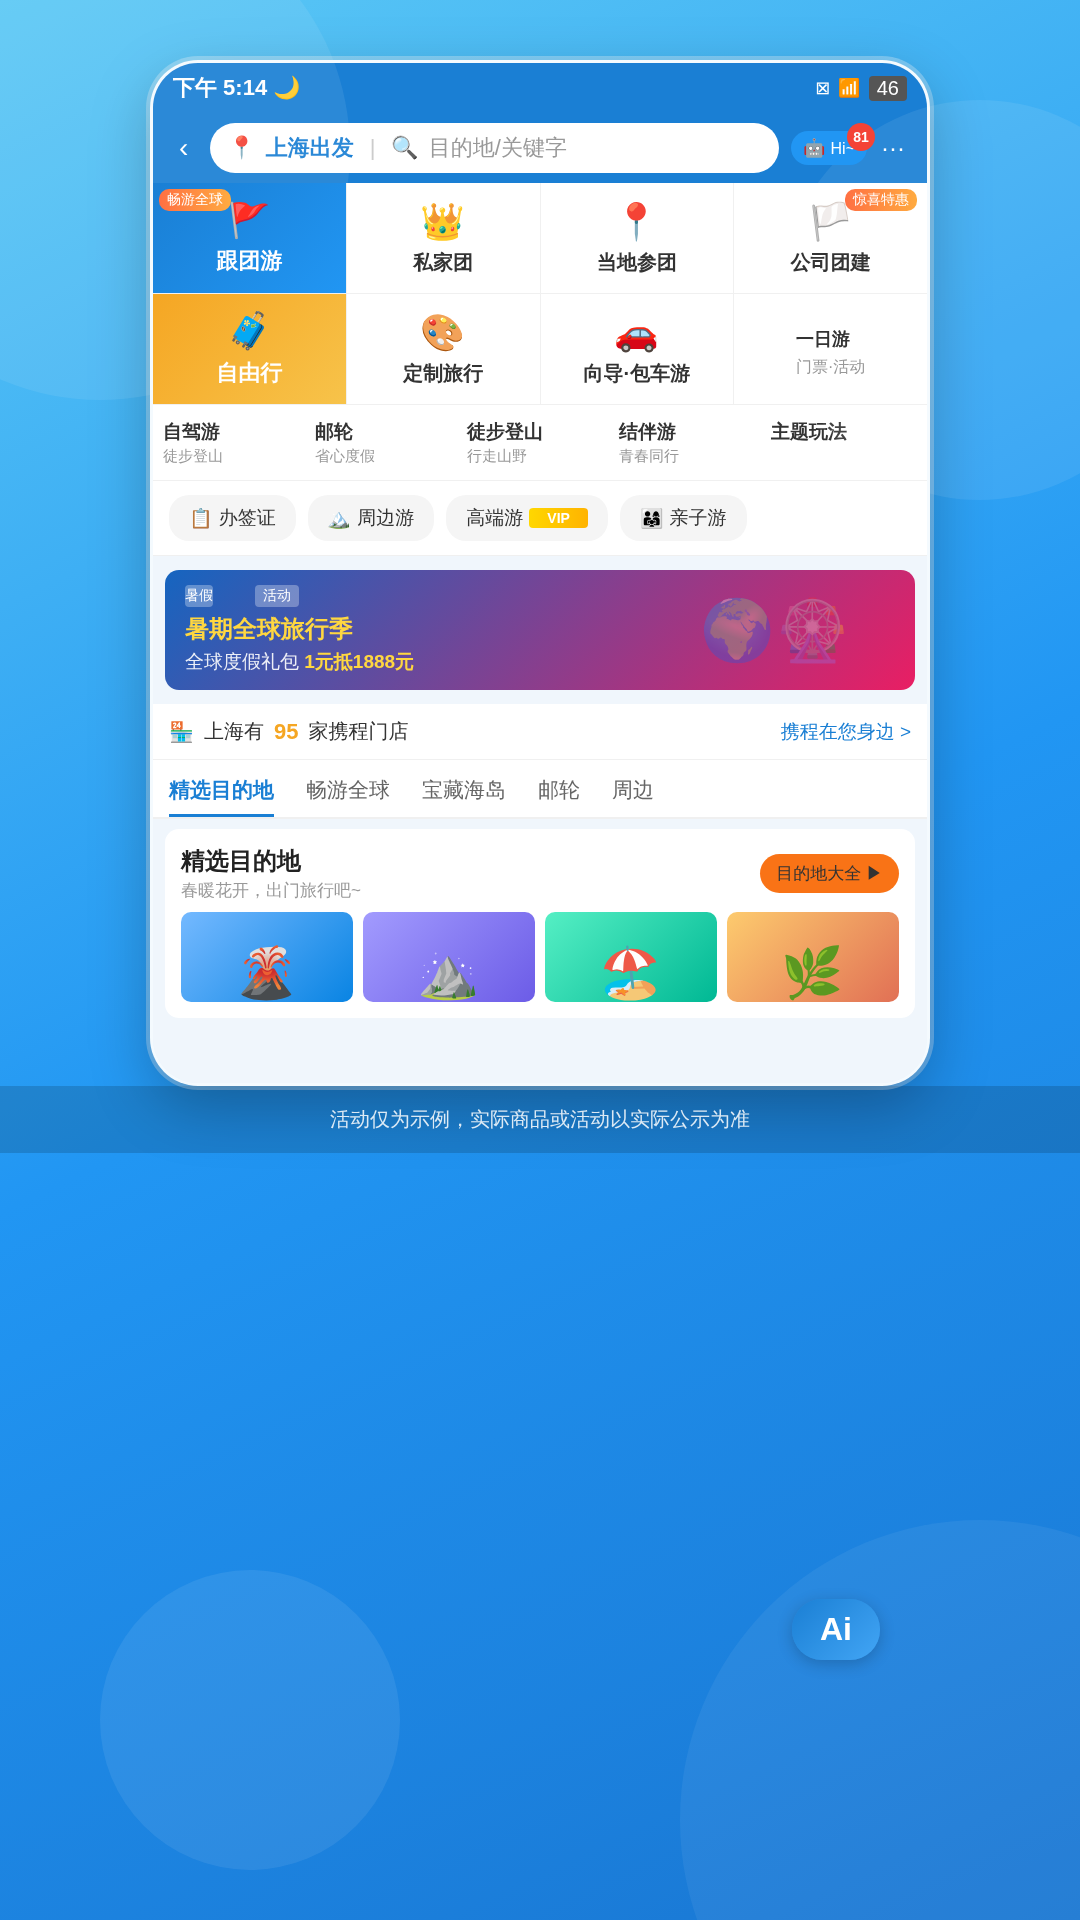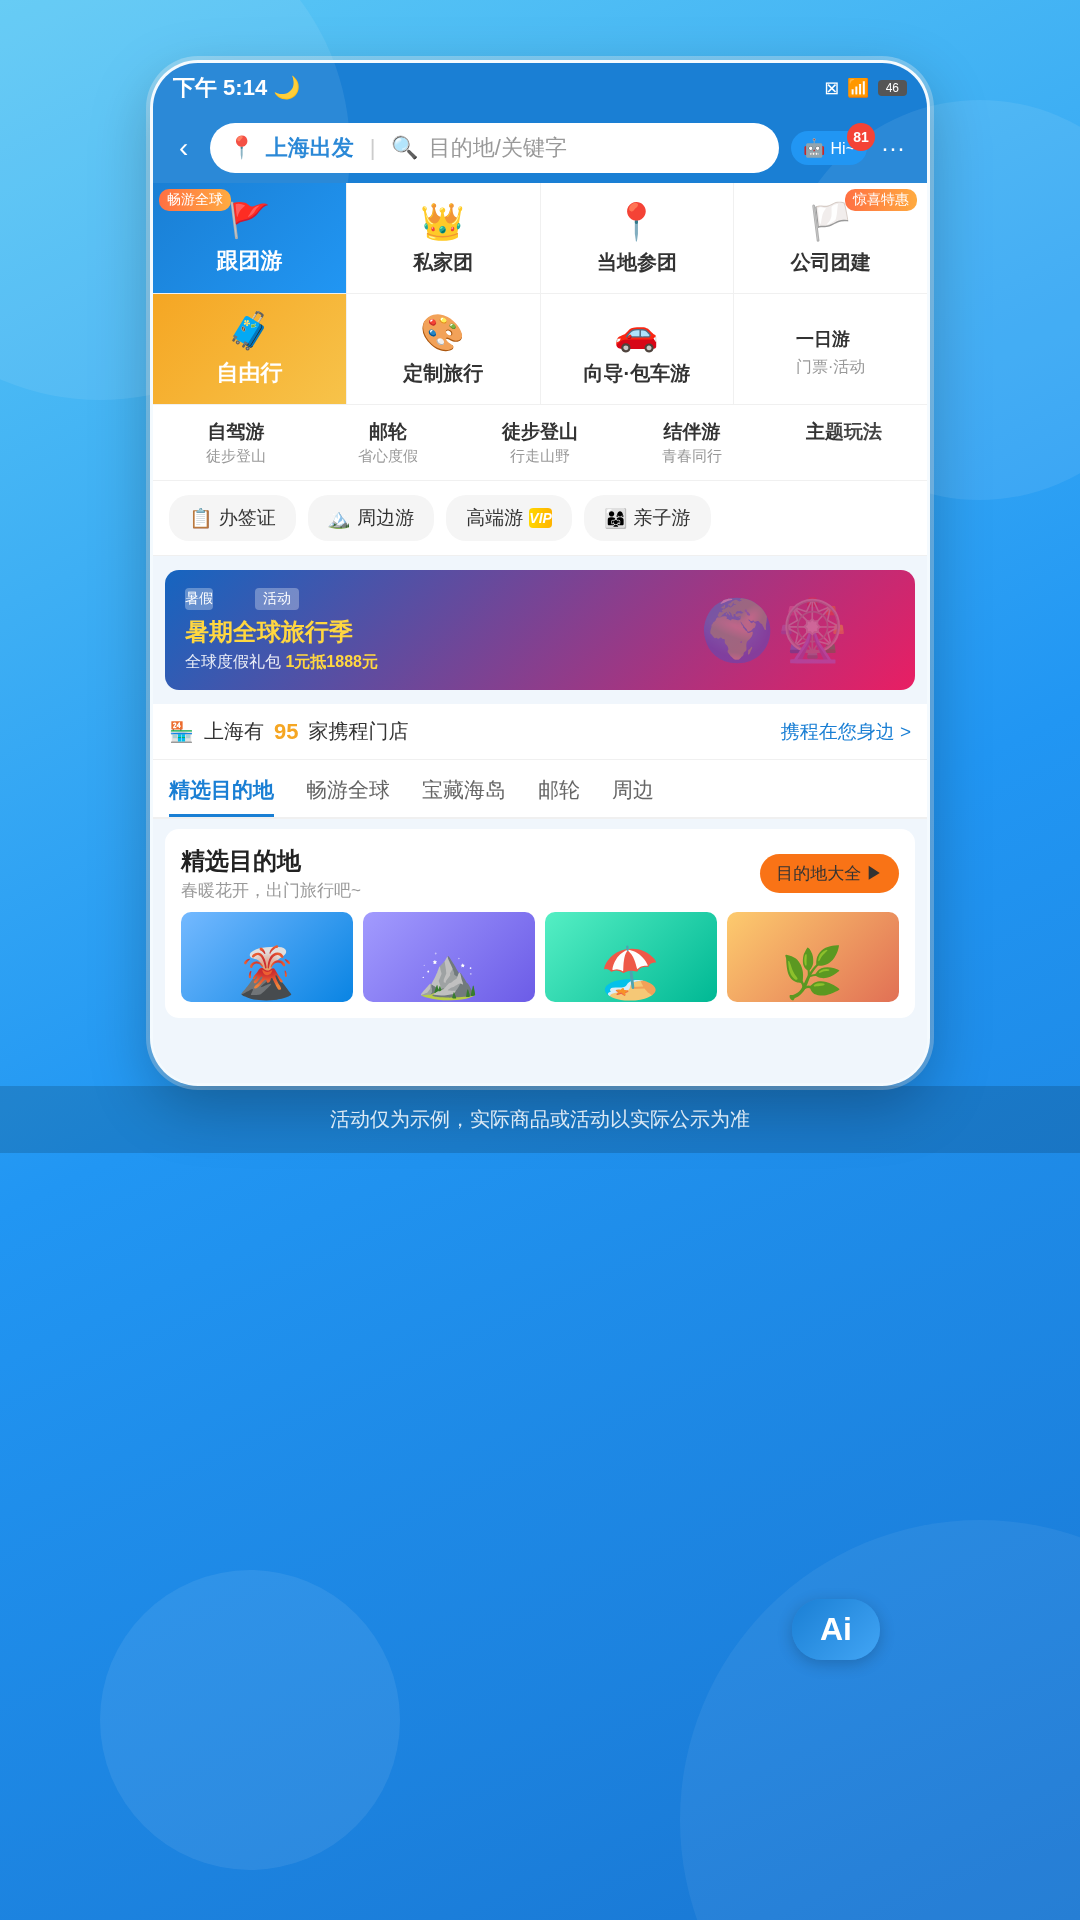--- a/index.html
+++ b/index.html
@@ -207,21 +207,20 @@
       background: #fff;
       display: flex;
       padding: 14px 10px;
       gap: 6px;
       border-bottom: 1px solid #f0f0f0;
       flex-wrap: wrap;
     }
     .sub-cat-item {
       display: flex;
       flex-direction: column;
-      align-items: center;
       flex: 1;
       cursor: pointer;
       min-width: 100px;
     }
     .sub-cat-label { font-size: 19px; font-weight: 600; color: #333; }
     .sub-cat-sub { font-size: 15px; color: #999; margin-top: 2px; }
 
     
     .service-tags {
       background: #fff;
@@ -239,24 +238,23 @@
       color: #333;
       cursor: pointer;
       display: flex;
       align-items: center;
       gap: 6px;
     }
     .vip-badge {
       background: linear-gradient(90deg, #ffd700, #ffb300);
       color: #fff;
       font-size: 14px;
-      padding: 2px 0;
+      padding: 2px 18px;
       border-radius: 4px;
       font-weight: 700;
-      font-style: italic;
     }
 
     
     .promo-banner {
       margin: 14px 12px;
       border-radius: 14px;
       background: linear-gradient(135deg, #1565c0, #e91e63);
       overflow: hidden;
       height: 120px;
       display: flex;
@@ -409,21 +407,21 @@
     <div class="phone-mockup">
 
       <div class="status-bar">
         <span class="status-time">
           <span>下午 5:14</span>
           <span> 🌙</span>
         </span>
         <div class="status-icons">
           <span>⊠</span>
           <span>📶</span>
-          <span style="background:#555;border-radius:4px;padding:1px 8px;font-size:12px;">46</span>
+          <span style="background:#555;border-radius:4px;padding:1px 8px;font-size:20px;">46</span>
         </div>
       </div>
 
       <div class="nav-bar">
         <div class="nav-back">‹</div>
         <div class="search-bar">
           <span style="color:#1a7fd4;">📍</span>
           <span class="search-departure">上海出发</span>
           <span class="search-divider">|</span>
           <span style="color:#999;">🔍</span>
@@ -531,21 +529,21 @@
           </div>
         </div>
 
         <div class="promo-banner">
           <div class="banner-text-area">
             <div style="display:flex;gap:6px;margin-bottom:6px;">
               <span style="background:rgba(255,255,255,0.3);color:#fff;font-size:14px;padding:2px 0;border-radius:4px;">暑假</span>
               <span style="background:rgba(255,255,255,0.3);color:#fff;font-size:14px;padding:2px 8px;border-radius:4px;margin-left:36px;">活动</span>
             </div>
             <div class="banner-title">暑期全球旅行季</div>
-            <div style="font-size:16px;color:rgba(255,255,255,0.9);">
+            <div style="font-size:19px;color:rgba(255,255,255,0.9);">
               <span>全球度假礼包</span>
               <span class="banner-highlight">1元抵1888元</span>
             </div>
           </div>
           <div class="banner-art">🌍🎡</div>
         </div>
 
         <div class="store-info">
           <div class="store-left">
             <span>🏪</span>

